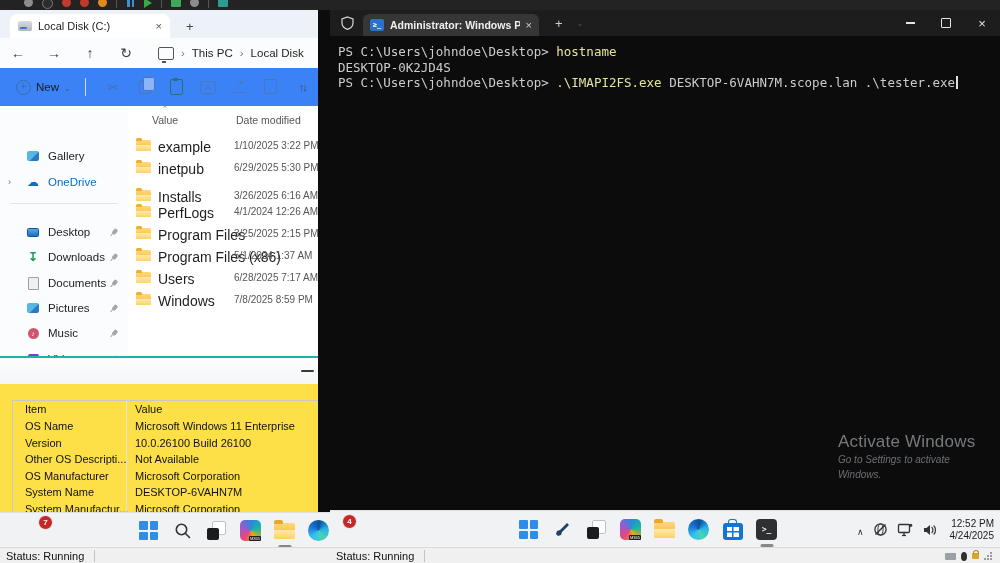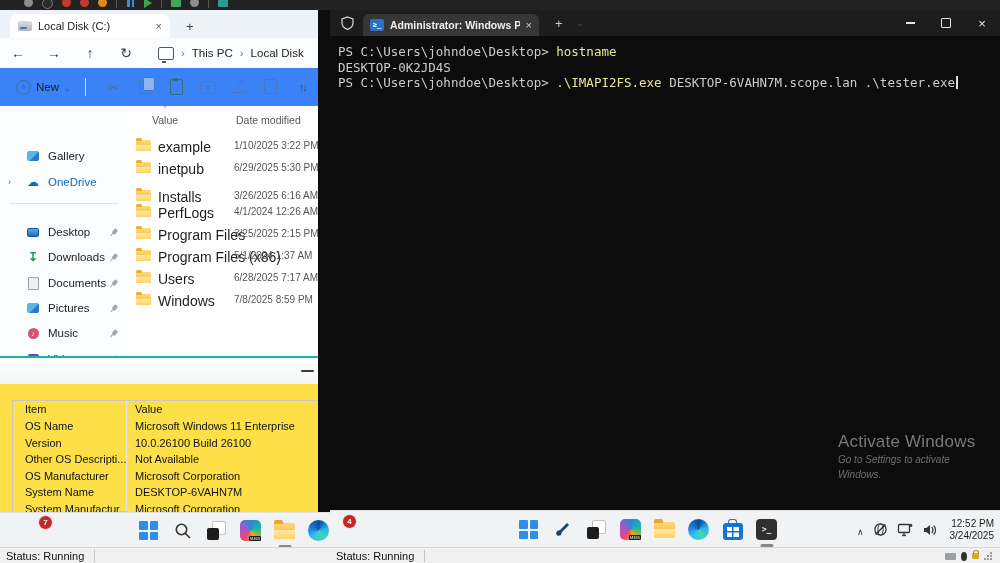--- a/index.html
+++ b/index.html
@@ -525,21 +525,21 @@
           <line x1="5" y1="12.5" x2="9" y2="12.5" stroke="#333" stroke-width="1.3"></line>
           <line x1="7" y1="9.5" x2="7" y2="12.5" stroke="#333" stroke-width="1.3"></line>
           <circle cx="13.7" cy="2.3" r="1.6" fill="#333"></circle>
         </svg>
       <svg width="16" height="14" viewBox="0 0 16 14">
           <path d="M2 5 H4.5 L8 2 V12 L4.5 9 H2 Z" fill="#333"></path>
           <path d="M10 4.5 C11.2 5.6 11.2 8.4 10 9.5 M12 3 C14 4.8 14 9.2 12 11" fill="none" stroke="#333" stroke-width="1.2" stroke-linecap="round"></path>
         </svg>
       <div class="clock">
         <div>12:52 PM</div>
-        <div>3/24/2025</div>
+        <div>4/24/2025</div>
       </div>
     </div>
   </div>
 
   <div class="abs statusbar st-left">
     <span class="st-text">Status: Running</span>
     <span class="st-sep"></span>
   </div>
   <div class="abs statusbar st-right">
     <span class="st-text">Status: Running</span>

